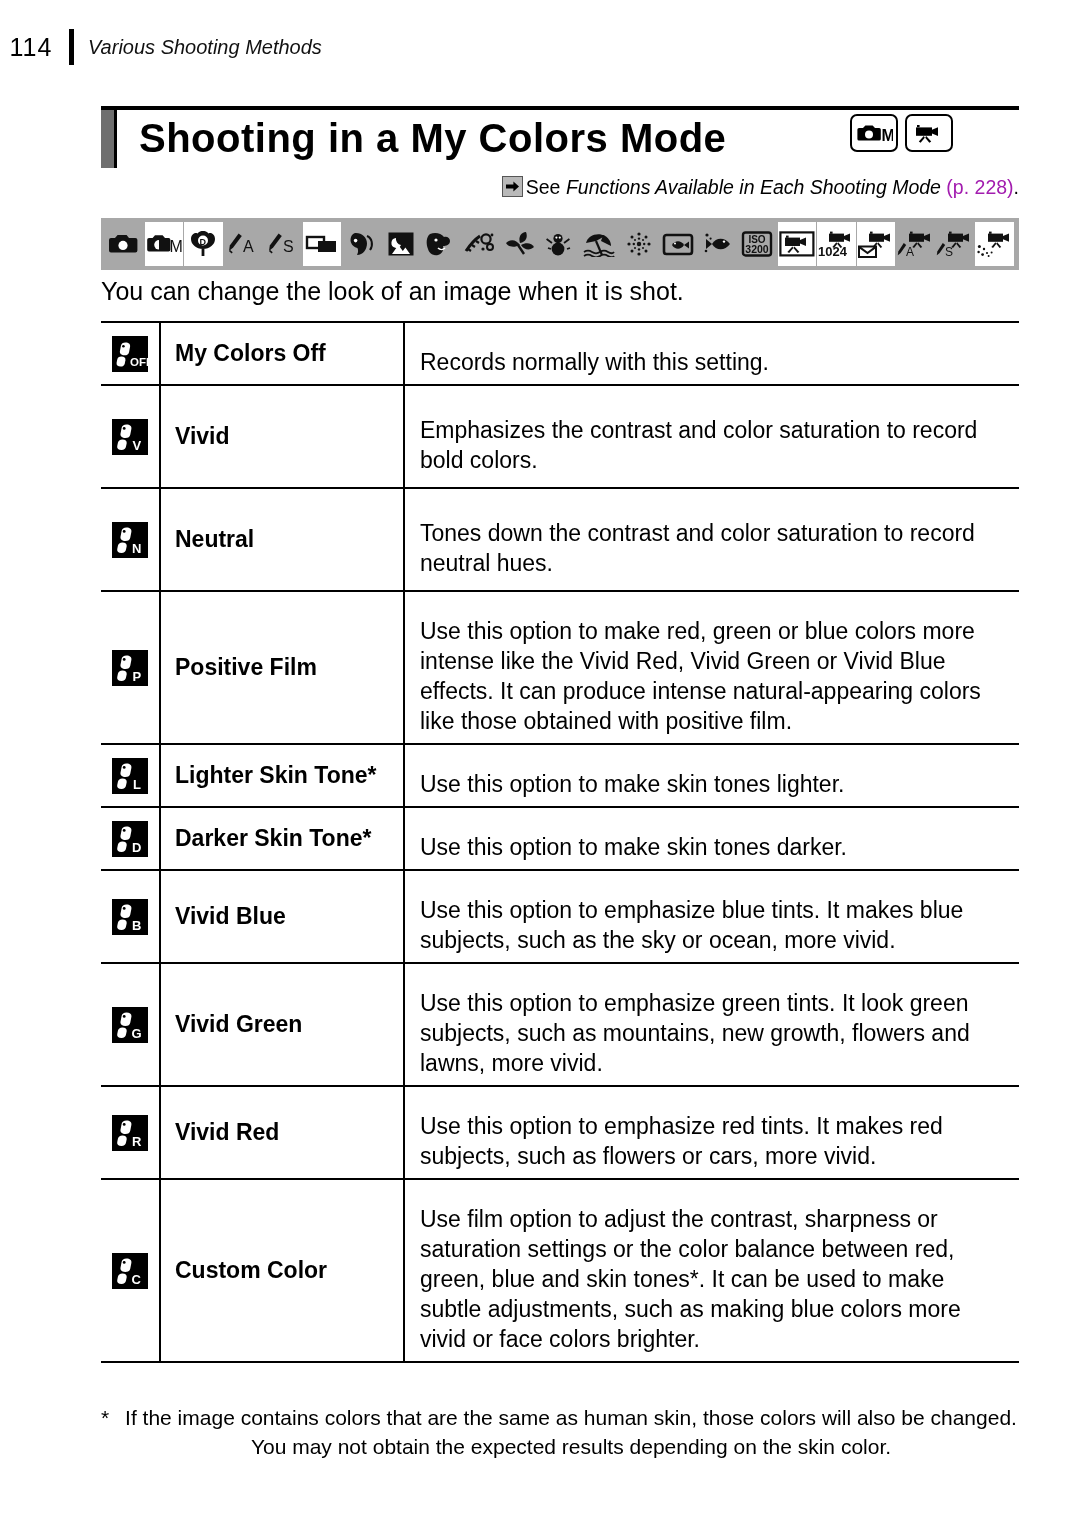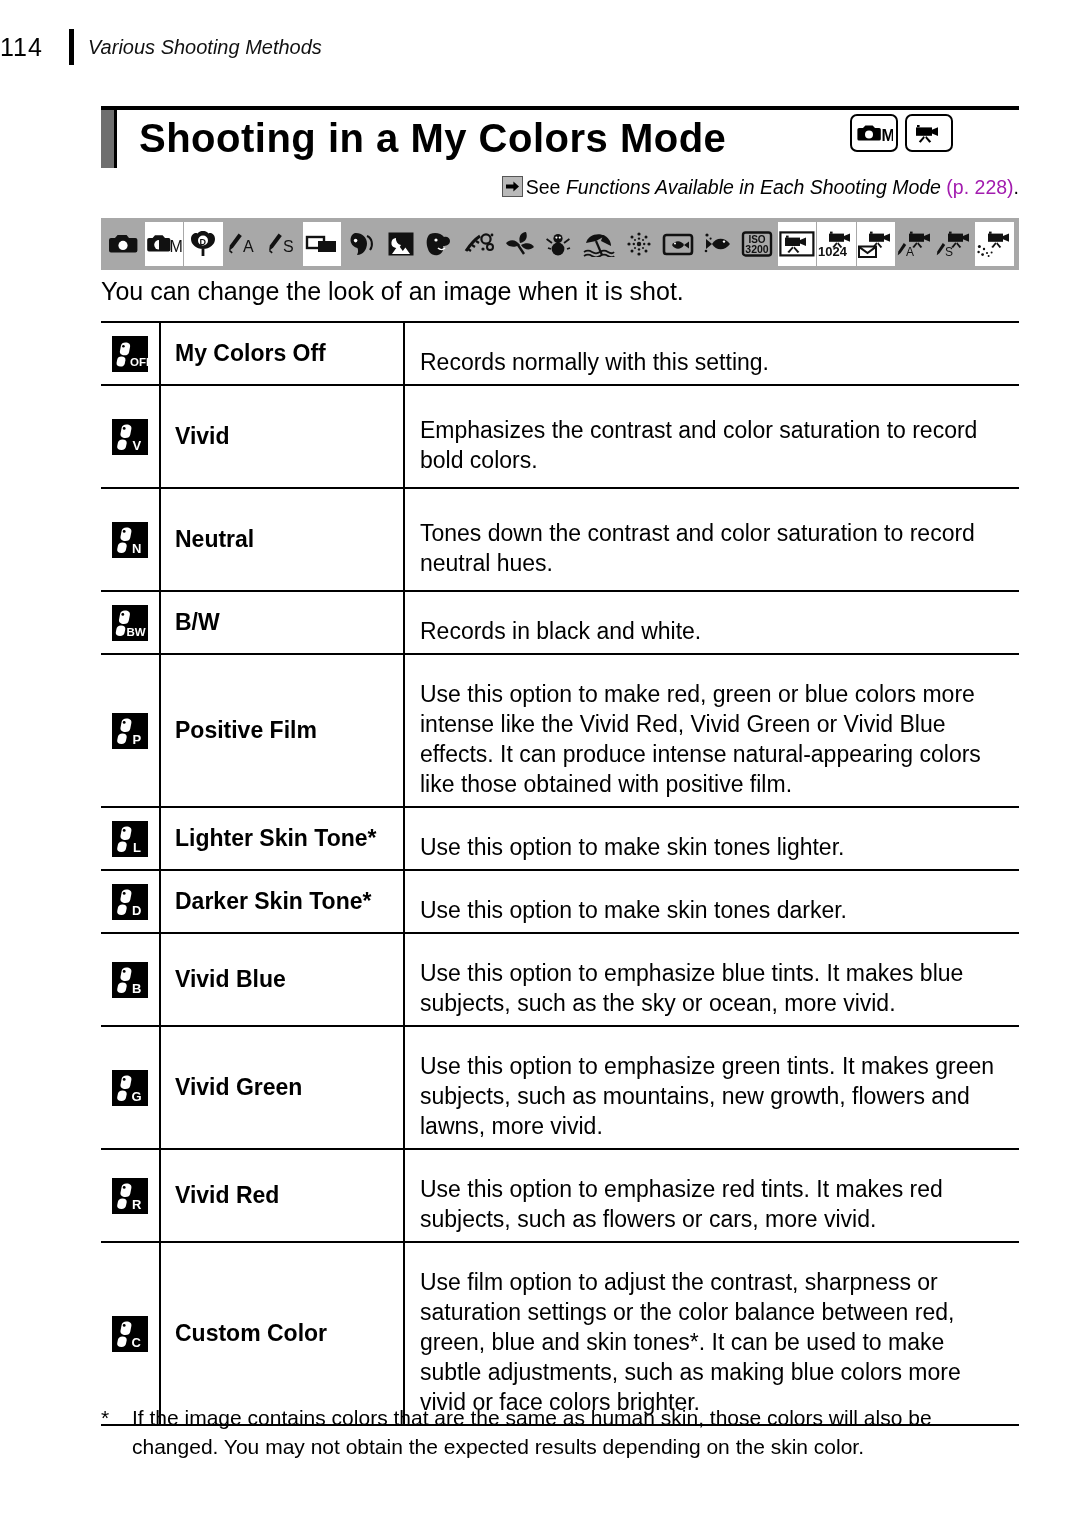--- a/index.html
+++ b/index.html
@@ -20,21 +20,21 @@
   .page-header {
     position: absolute;
     left: 0; top: 24px;
     width: 1080px;
     height: 46px;
     display: flex;
     align-items: center;
   }
   .page-number {
     width: 62px;
-    text-align: left;
+    text-align: center;
     font-size: 25px;
     letter-spacing: 1px;
     color: #000;
     font-family: "Liberation Sans", sans-serif;
   }
   .page-number-rule {
     width: 5px;
     height: 36px;
     background: #000;
     margin: 0 14px 0 7px;
@@ -205,22 +205,23 @@
     width: 918px;
     font-size: 21px;
     line-height: 29px;
   }
   .footnote .star {
     position: absolute;
     left: 0; top: 0;
     width: 22px;
   }
   .footnote .ftext {
-    margin-left: 31px;
+    margin-left: 22px;
     display: block;
+    text-align: center;
   }
 </style>
 </head>
 <body>
 
 <div class="page-header">
   <div class="page-number">114</div>
   <div class="page-number-rule"></div>
   <div class="running-head">Various Shooting Methods</div>
 </div>
@@ -547,35 +548,20 @@
               <path d="M10.4 20.4 c3 0 4.7 1.5 4.3 3.8 l-.7 3.4 c-.4 2.1 -1.9 3.4 -4.5 3.4 c-3 0 -4.7 -1.5 -4.3 -3.8 l.7 -3.4 c.4 -2.1 1.9 -3.4 4.5 -3.4 Z" fill="#fff"></path>
               <text x="20" y="31" font-family="Liberation Sans, sans-serif" font-size="13" font-weight="bold" fill="#fff">N</text>
             </svg>
         </span>
       </td>
       <td class="c-name">Neutral</td>
       <td class="c-desc">Tones down the contrast and color saturation to record neutral hues.</td>
     </tr>
 
 
-    <tr>
-      <td class="c-icon">
-        <span class="mc-icon">
-          <svg width="36" height="36" viewBox="0 0 36 36">
-              <rect width="36" height="36" fill="#000"></rect>
-              <path d="M13 5.5 c3.4 0 5.3 1.7 4.9 4.2 l-1.1 5.7 c-.4 2.3 -2.1 3.6 -4.9 3.6 c-3.2 0 -5.3 -1.7 -4.9 -4.2 l1.1 -5.7 c.4 -2.3 2.1 -3.6 4.9 -3.6 Z" fill="#fff"></path>
-              <circle cx="10.8" cy="9.4" r="1.4" fill="#000"></circle>
-              <path d="M9 20.4 c3 0 4.7 1.5 4.3 3.8 l-.7 3.4 c-.4 2.1 -1.9 3.4 -4.5 3.4 c-3 0 -4.7 -1.5 -4.3 -3.8 l.7 -3.4 c.4 -2.1 1.9 -3.4 4.5 -3.4 Z" fill="#fff"></path>
-              <text x="14.5" y="31" font-family="Liberation Sans, sans-serif" font-size="11.5" font-weight="bold" fill="#fff">BW</text>
-            </svg>
-        </span>
-      </td>
-      <td class="c-name">B/W</td>
-      <td class="c-desc">Records in black and white.</td>
-    </tr>
 
     <tr>
       <td class="c-icon">
         <span class="mc-icon">
           <svg width="36" height="36" viewBox="0 0 36 36">
               <rect width="36" height="36" fill="#000"></rect>
               <path d="M14.5 5.5 c3.4 0 5.3 1.7 4.9 4.2 l-1.1 5.7 c-.4 2.3 -2.1 3.6 -4.9 3.6 c-3.2 0 -5.3 -1.7 -4.9 -4.2 l1.1 -5.7 c.4 -2.3 2.1 -3.6 4.9 -3.6 Z" fill="#fff"></path>
               <circle cx="12.2" cy="9.4" r="1.4" fill="#000"></circle>
               <path d="M10.4 20.4 c3 0 4.7 1.5 4.3 3.8 l-.7 3.4 c-.4 2.1 -1.9 3.4 -4.5 3.4 c-3 0 -4.7 -1.5 -4.3 -3.8 l.7 -3.4 c.4 -2.1 1.9 -3.4 4.5 -3.4 Z" fill="#fff"></path>
               <text x="20.5" y="31" font-family="Liberation Sans, sans-serif" font-size="13" font-weight="bold" fill="#fff">P</text>
@@ -640,21 +626,21 @@
           <svg width="36" height="36" viewBox="0 0 36 36">
               <rect width="36" height="36" fill="#000"></rect>
               <path d="M14.5 5.5 c3.4 0 5.3 1.7 4.9 4.2 l-1.1 5.7 c-.4 2.3 -2.1 3.6 -4.9 3.6 c-3.2 0 -5.3 -1.7 -4.9 -4.2 l1.1 -5.7 c.4 -2.3 2.1 -3.6 4.9 -3.6 Z" fill="#fff"></path>
               <circle cx="12.2" cy="9.4" r="1.4" fill="#000"></circle>
               <path d="M10.4 20.4 c3 0 4.7 1.5 4.3 3.8 l-.7 3.4 c-.4 2.1 -1.9 3.4 -4.5 3.4 c-3 0 -4.7 -1.5 -4.3 -3.8 l.7 -3.4 c.4 -2.1 1.9 -3.4 4.5 -3.4 Z" fill="#fff"></path>
               <text x="19.5" y="31" font-family="Liberation Sans, sans-serif" font-size="13" font-weight="bold" fill="#fff">G</text>
             </svg>
         </span>
       </td>
       <td class="c-name">Vivid Green</td>
-      <td class="c-desc">Use this option to emphasize green tints. It makes green subjects, such as mountains, new growth, flowers and lawns, more vivid.</td>
+      <td class="c-desc">Use this option to emphasize green tints. It look green subjects, such as mountains, new growth, flowers and lawns, more vivid.</td>
     </tr>
 
     <tr>
       <td class="c-icon">
         <span class="mc-icon">
           <svg width="36" height="36" viewBox="0 0 36 36">
               <rect width="36" height="36" fill="#000"></rect>
               <path d="M14.5 5.5 c3.4 0 5.3 1.7 4.9 4.2 l-1.1 5.7 c-.4 2.3 -2.1 3.6 -4.9 3.6 c-3.2 0 -5.3 -1.7 -4.9 -4.2 l1.1 -5.7 c.4 -2.3 2.1 -3.6 4.9 -3.6 Z" fill="#fff"></path>
               <circle cx="12.2" cy="9.4" r="1.4" fill="#000"></circle>
               <path d="M10.4 20.4 c3 0 4.7 1.5 4.3 3.8 l-.7 3.4 c-.4 2.1 -1.9 3.4 -4.5 3.4 c-3 0 -4.7 -1.5 -4.3 -3.8 l.7 -3.4 c.4 -2.1 1.9 -3.4 4.5 -3.4 Z" fill="#fff"></path>

